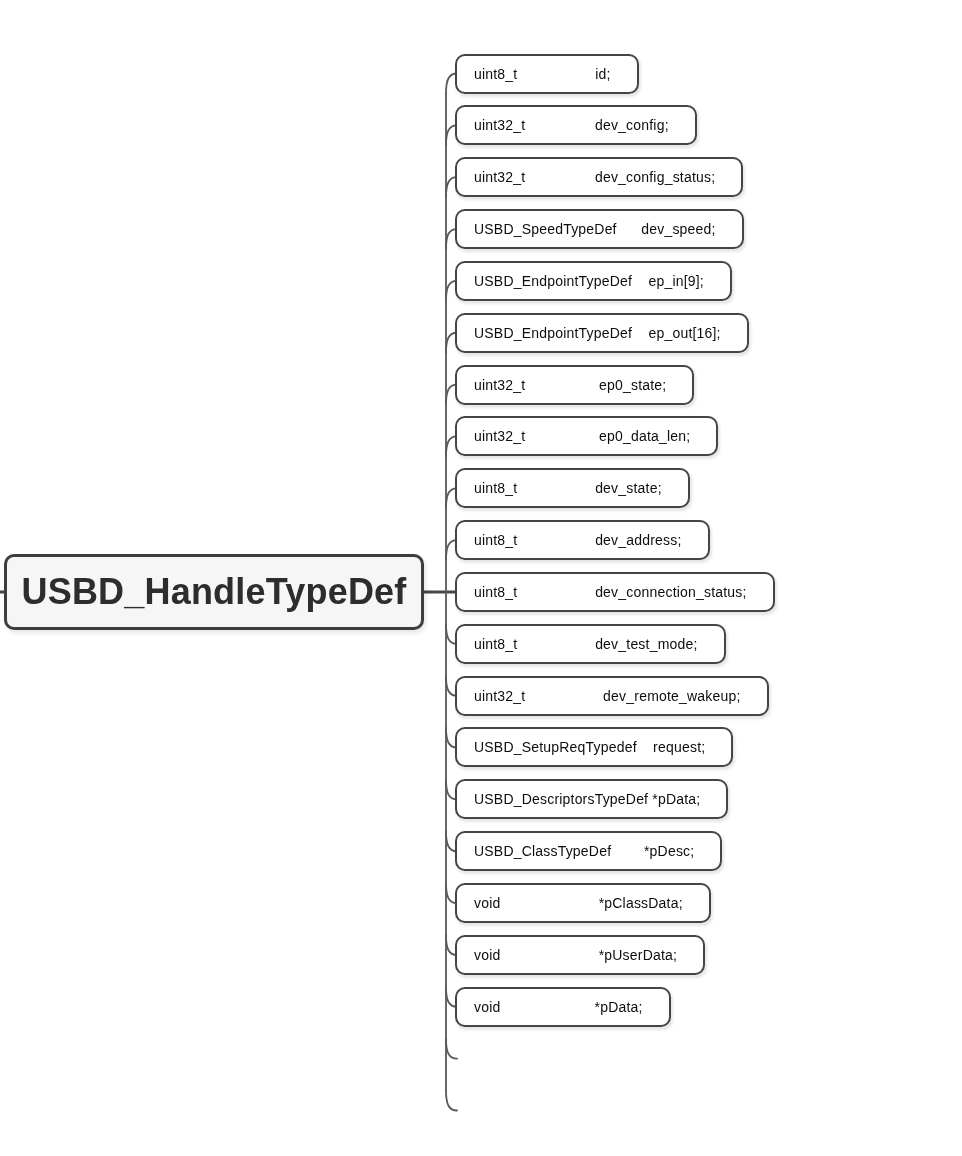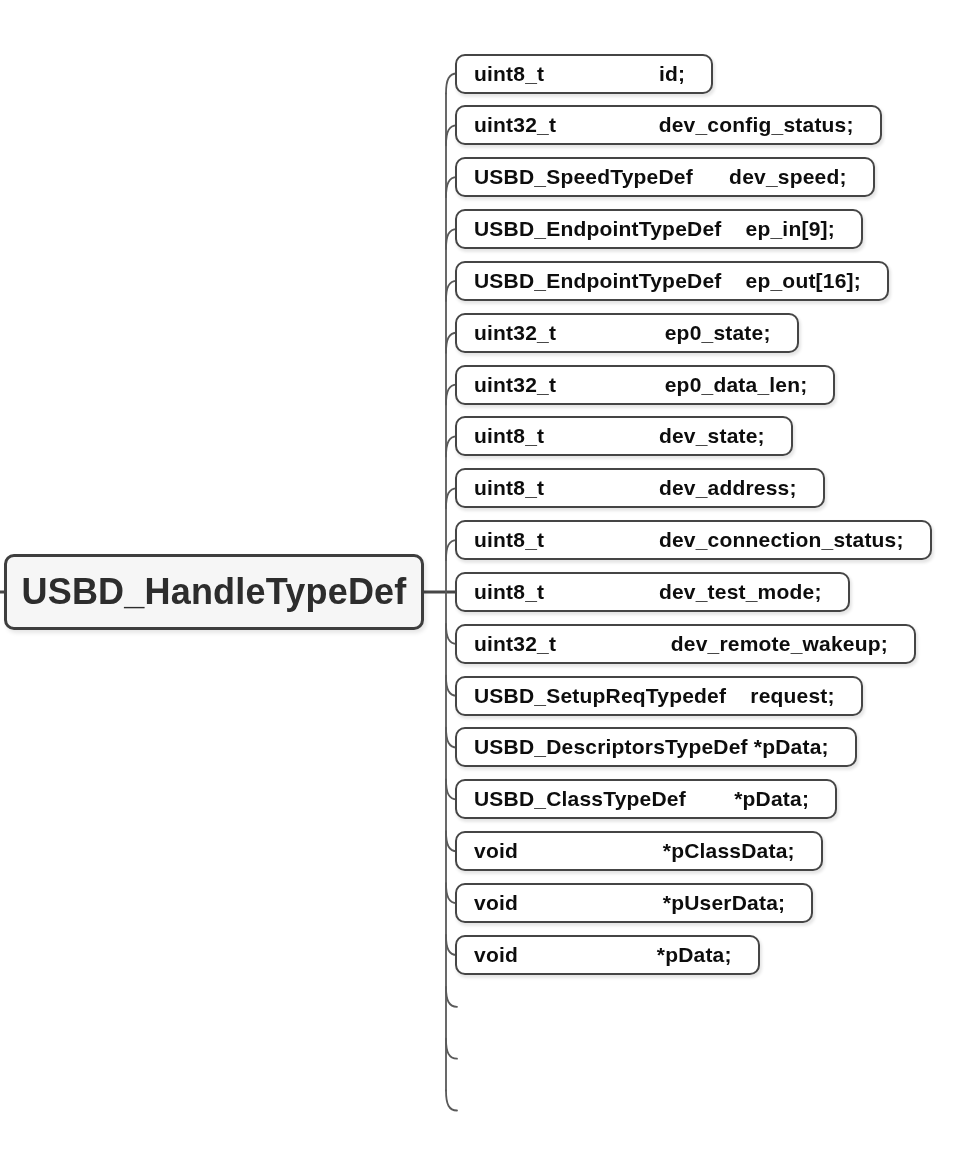--- a/index.html
+++ b/index.html
@@ -21,21 +21,21 @@
   .member-list{
     position:absolute;left:455px;top:53.5px;display:flex;flex-direction:column;
     gap:11.85px;z-index:2;
   }
   .member-node{
     box-sizing:border-box;height:40px;align-self:flex-start;
     border:2.2px solid var(--node-border);border-radius:10px;background:var(--node-fill);
     display:flex;align-items:center;padding:0 26px 0 17px;
     box-shadow:1.5px 2.5px 3px rgba(0,0,0,0.10);
   }
-  .member-label{font-size:21px;font-weight:bold;white-space:pre;color:var(--text);letter-spacing:0.2px;}
+  .member-label{font-size:14px;font-weight:normal;white-space:pre;color:var(--text);letter-spacing:0.2px;}
 </style>
 </head>
 <body>
 
 <div class="canvas">
 
   <svg id="connectors" width="962" height="1156" viewBox="0 0 962 1156">
       <path d="M 0 592 L 6 592" fill="none" stroke="#474747" stroke-width="3" stroke-linecap="round"></path>
       <path d="M 424 592 L 457 592" fill="none" stroke="#474747" stroke-width="3.2" stroke-linecap="round"></path>
       <path d="M 446 93.5 L 446 1090.5" fill="none" stroke="#595959" stroke-width="1.8" stroke-linecap="round"></path>
@@ -63,20 +63,23 @@
 
   <div class="root-node">
     <span class="root-label">USBD_HandleTypeDef</span>
   </div>
 
   <div class="member-list">
     <div class="member-node">
       <span class="member-label">uint8_t                   id;</span>
     </div>
 
+    <div class="member-node">
+      <span class="member-label">uint32_t                 dev_config;</span>
+    </div>
 
 
     <div class="member-node">
       <span class="member-label">uint32_t                 dev_config_status;</span>
     </div>
 
     <div class="member-node">
       <span class="member-label">USBD_SpeedTypeDef      dev_speed;</span>
     </div>
 
@@ -119,21 +122,21 @@
 
     <div class="member-node">
       <span class="member-label">USBD_SetupReqTypedef    request;</span>
     </div>
 
     <div class="member-node">
       <span class="member-label">USBD_DescriptorsTypeDef *pData;</span>
     </div>
 
     <div class="member-node">
-      <span class="member-label">USBD_ClassTypeDef        *pData;</span>
+      <span class="member-label">USBD_ClassTypeDef        *pDesc;</span>
     </div>
 
     <div class="member-node">
       <span class="member-label">void                        *pClassData;</span>
     </div>
 
     <div class="member-node">
       <span class="member-label">void                        *pUserData;</span>
     </div>
 

